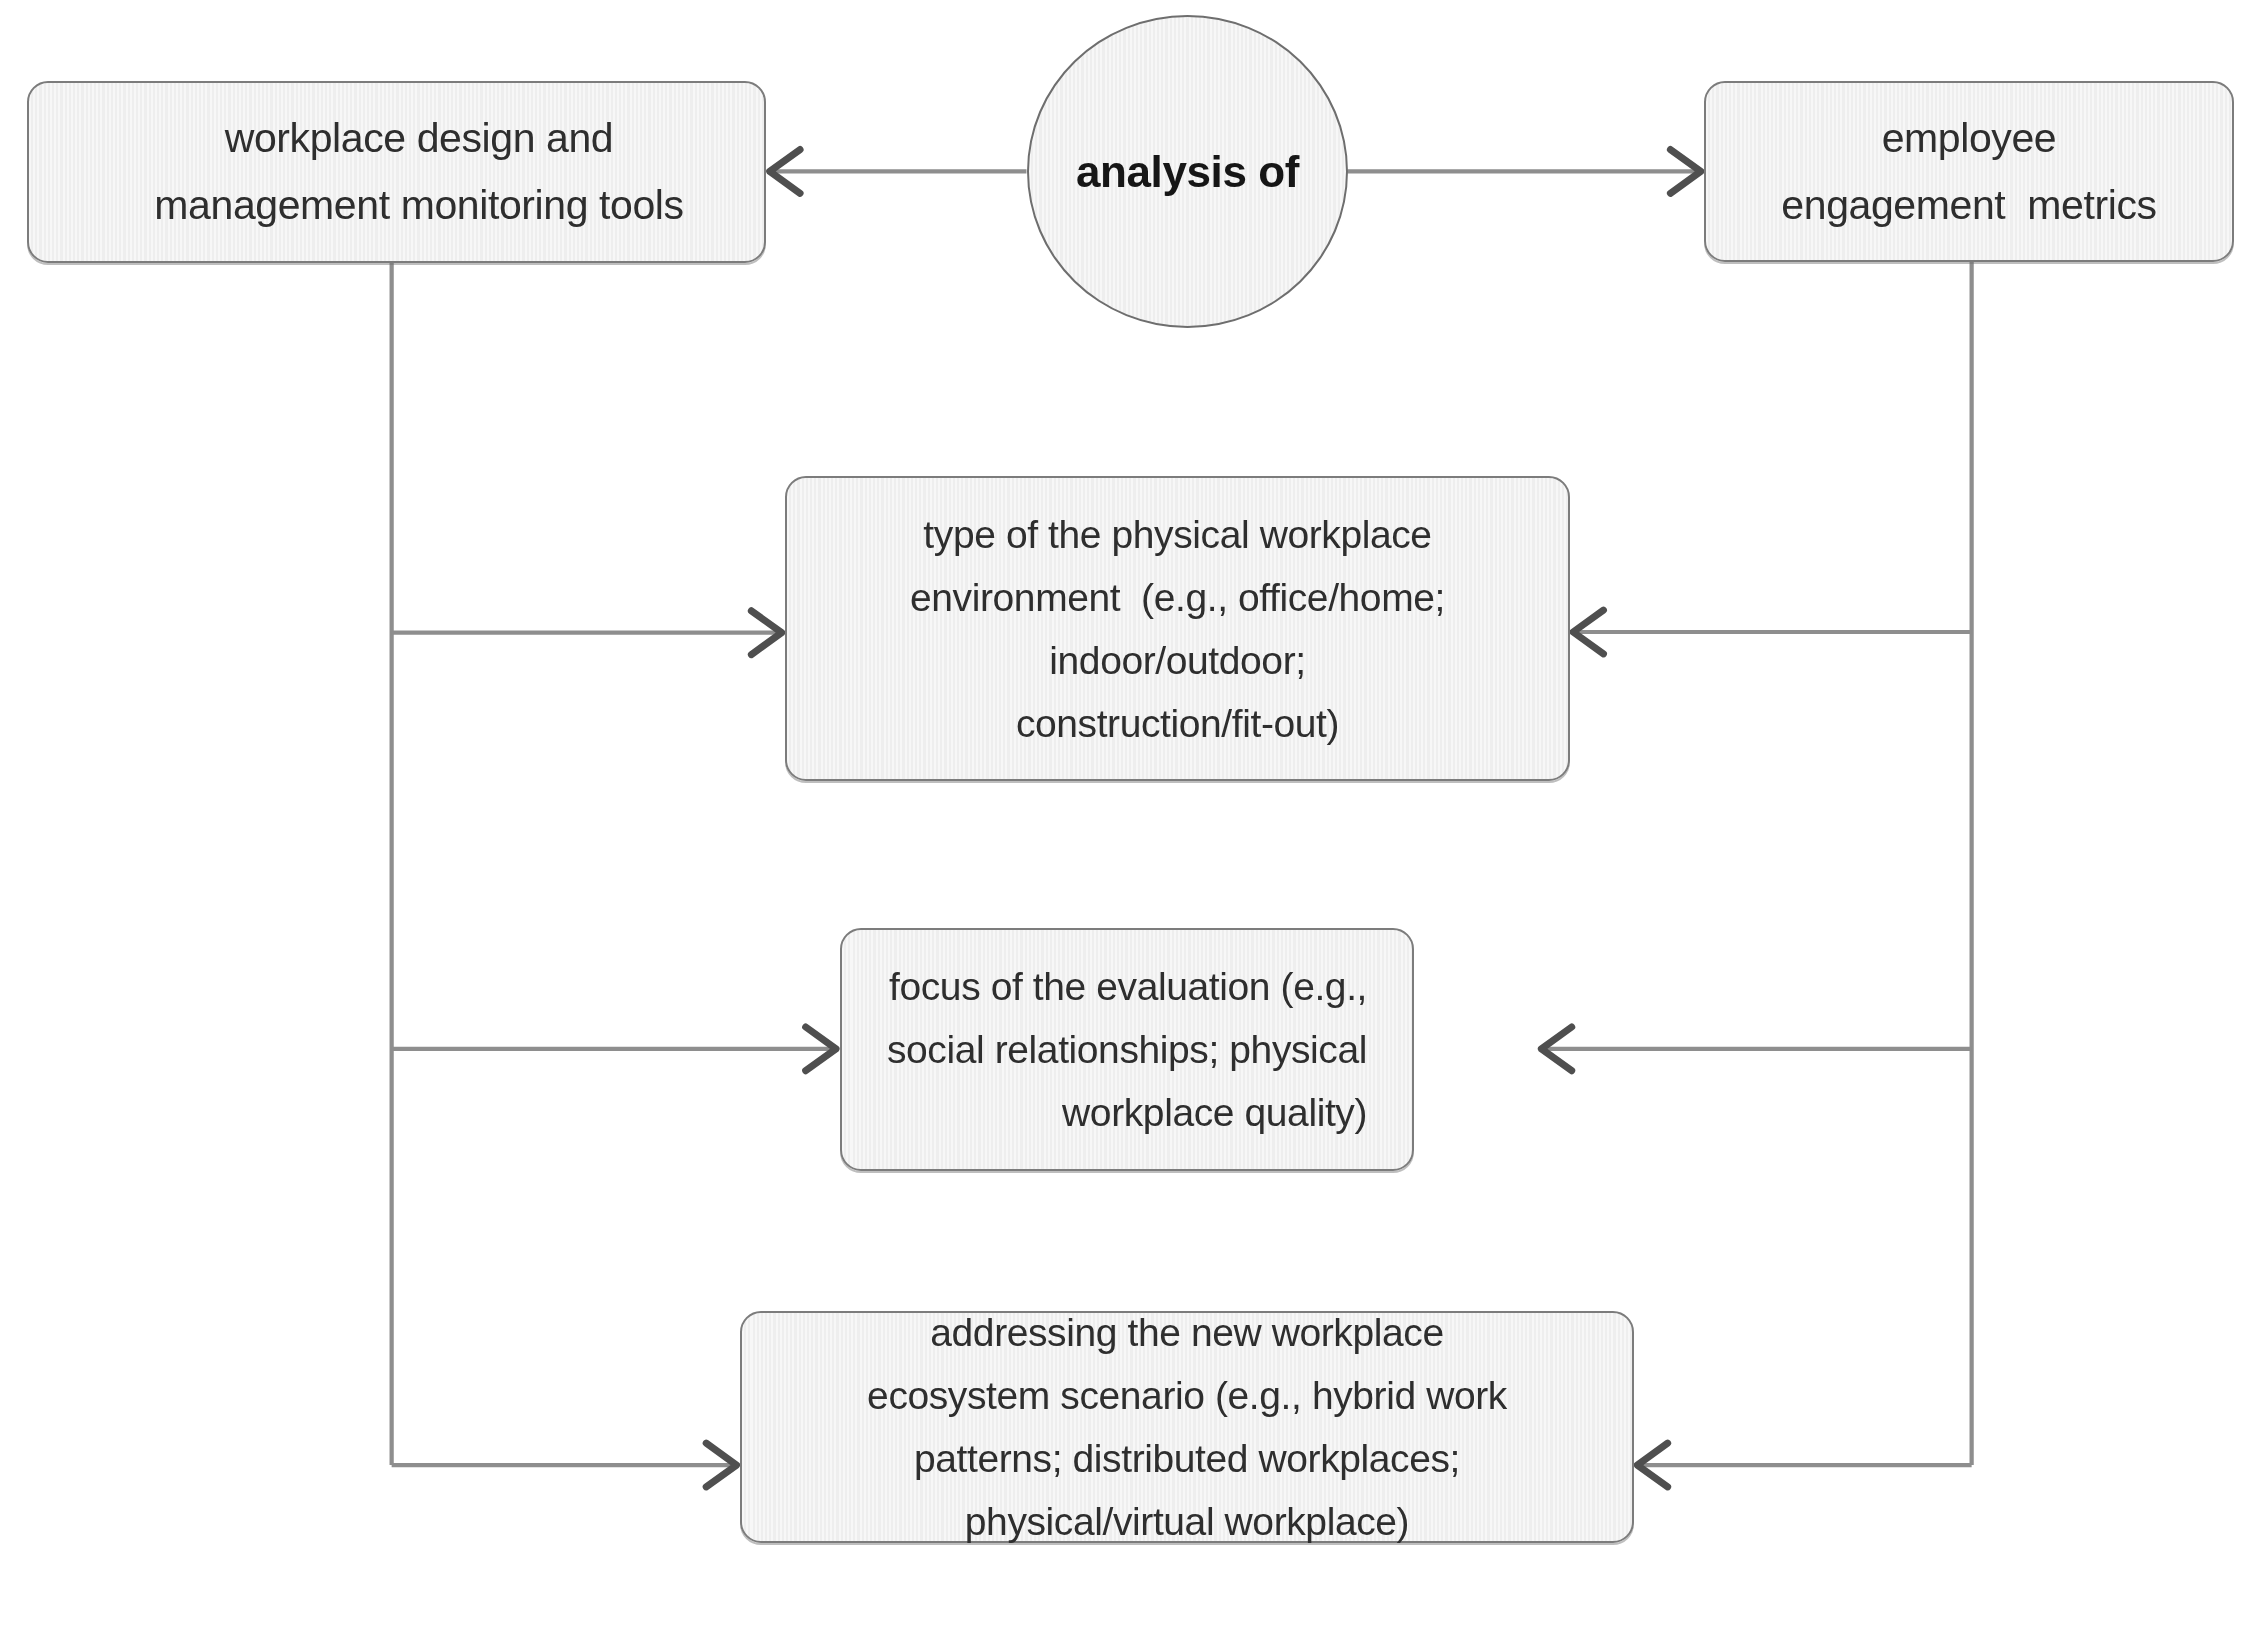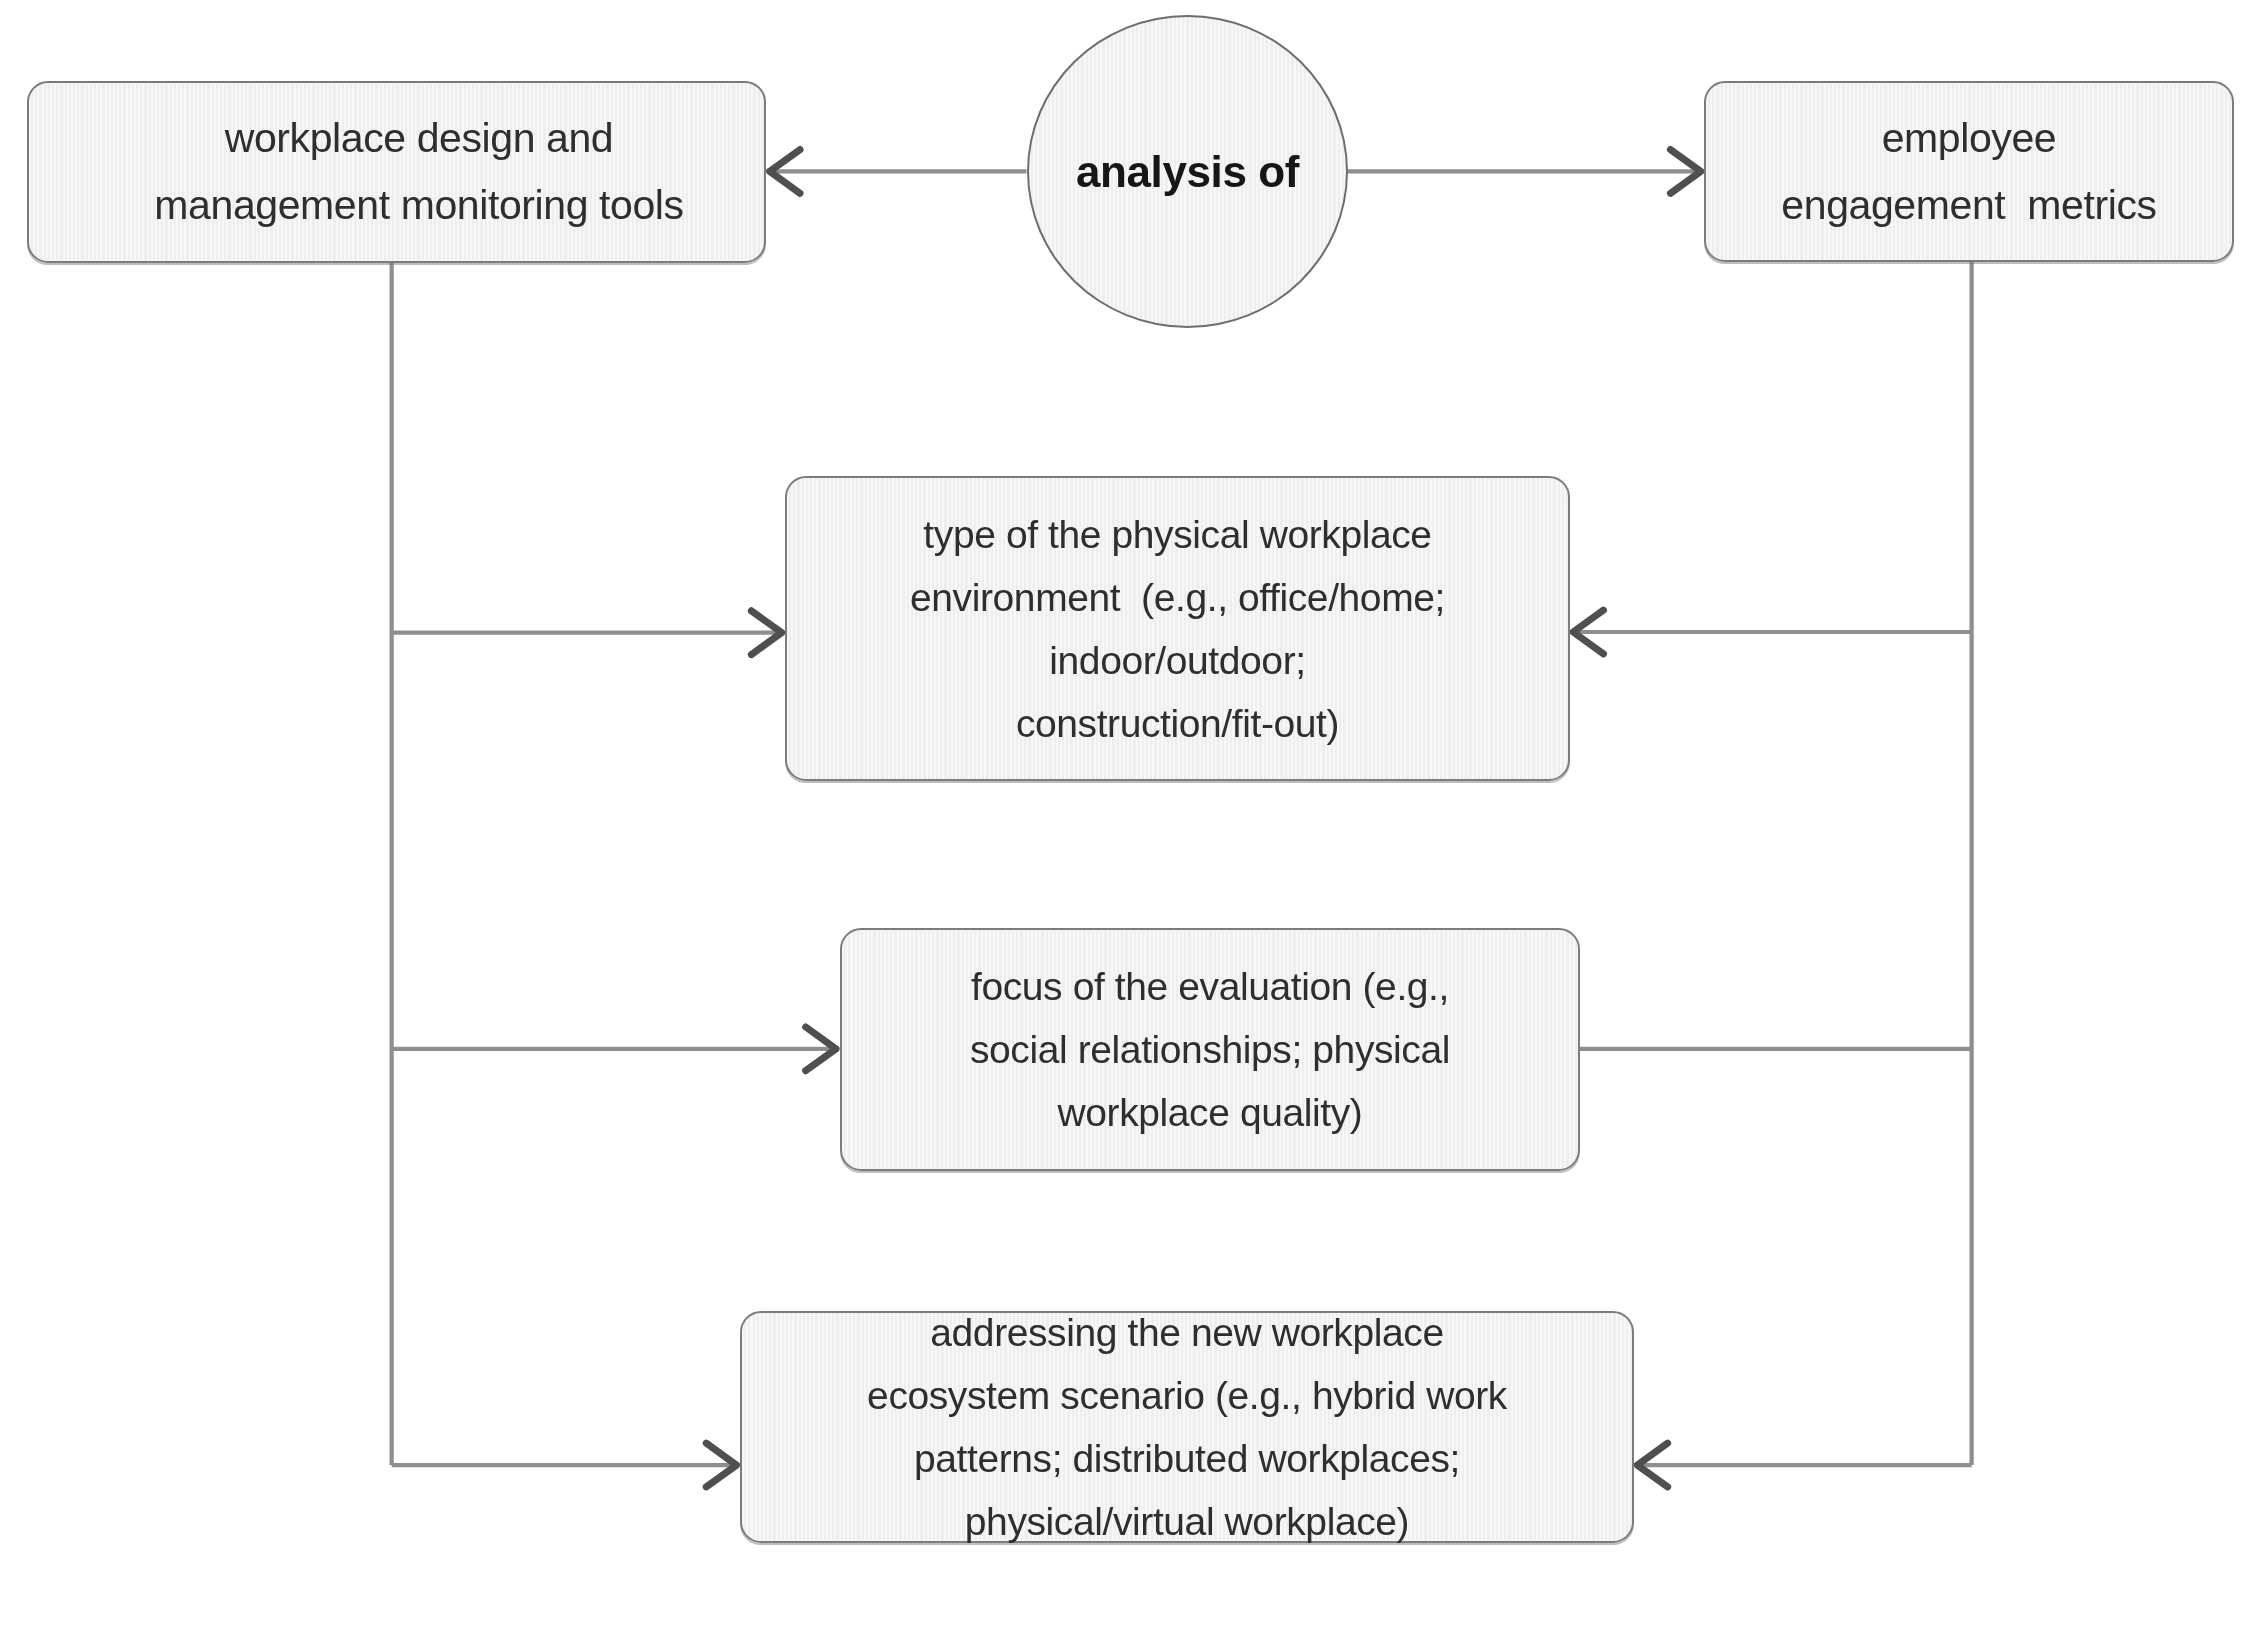--- a/index.html
+++ b/index.html
@@ -143,21 +143,21 @@
 engagement  metrics</span>
   </div>
 
   <div class="node box" style="left:785px; top:476px; width:785px; height:305px;">
     <span class="label">type of the physical workplace
 environment  (e.g., office/home;
 indoor/outdoor;
 construction/fit-out)</span>
   </div>
 
-  <div class="node box" style="left:840px; top:928px; width:740px; height:243px;">
+  <div class="node box" style="left:840px; top:928px; width:574px; height:243px;text-align:right;">
     <span class="label">focus of the evaluation (e.g.,
 social relationships; physical
 workplace quality)</span>
   </div>
 
   <div class="node box" style="left:740px; top:1311px; width:894px; height:232px;">
     <span class="label">addressing the new workplace
 ecosystem scenario (e.g., hybrid work
 patterns; distributed workplaces;
 physical/virtual workplace)</span>

